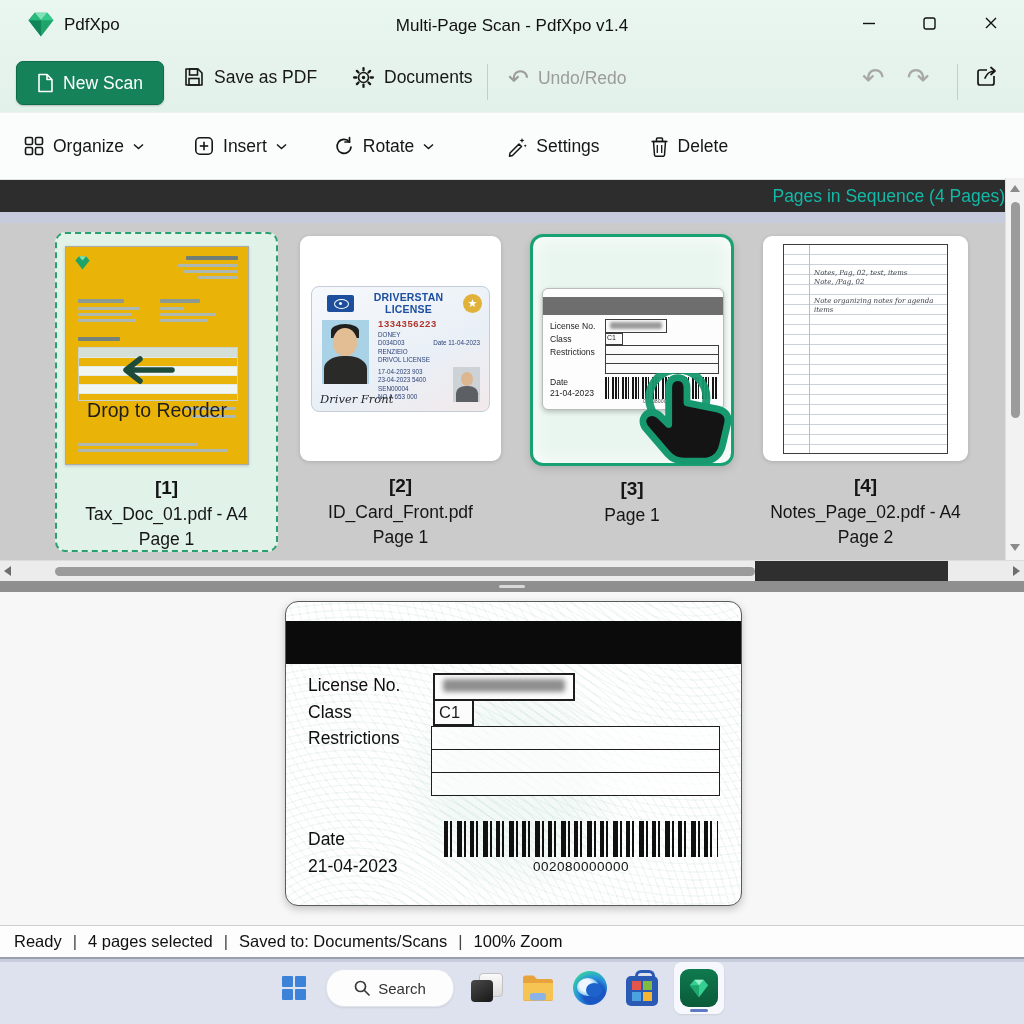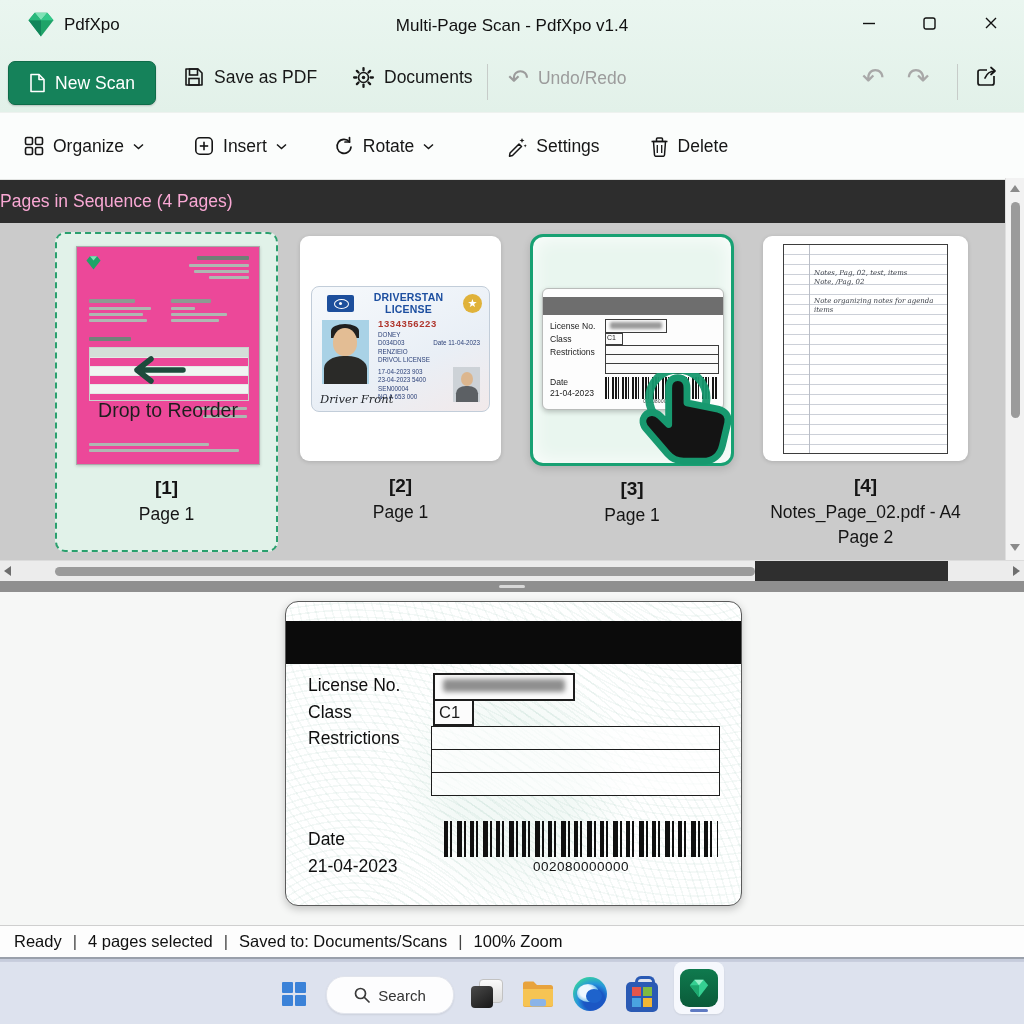--- a/index.html
+++ b/index.html
@@ -13,48 +13,48 @@
   .chrome{position:absolute;left:0;top:0;width:1024px;height:112px;
     background:linear-gradient(#eaf6f0,#e2f1e9);}
   .titlebar{position:absolute;left:0;top:0;width:1024px;height:50px}
   .app-logo{position:absolute;left:26px;top:9px;width:30px;height:30px}
   .app-name{position:absolute;left:64px;top:15px;font-size:17px;color:#111}
   .win-title{position:absolute;left:0;top:16px;width:1024px;text-align:center;font-size:17px;color:#111}
   .win-btn{position:absolute;top:8px;width:40px;height:30px;display:flex;align-items:center;justify-content:center;cursor:default}
   .btn-min{left:849px}.btn-max{left:909px}.btn-close{left:971px}
   
   .toolbar1{position:absolute;left:0;top:54px;width:1024px;height:56px}
-  .btn-newscan{position:absolute;left:8px;top:7px;width:146px;height:42px;border-radius:7px;
+  .btn-newscan{position:absolute;left:16px;top:7px;width:146px;height:42px;border-radius:7px;
     background:#15825a;border:1px solid #0e6c49;display:flex;align-items:center;justify-content:center;gap:9px;
     color:#fff;font-size:17.5px;box-shadow:0 1px 2px rgba(0,0,0,.2)}
   .tb-item{position:absolute;top:12px;display:flex;align-items:center;gap:9px;font-size:17.5px;color:#181818}
   .tb-save{left:183px}.tb-settings{left:352px}
   .tb-undoredo{left:508px;color:#9c9c9c}
   .tb-div{position:absolute;top:10px;width:1px;height:36px;background:#c7ccc9}
   .div-1{left:487px}.div-2{left:957px}
   .glyph-undo{font-family:"DejaVu Sans",sans-serif;font-size:25px;line-height:1;color:#9c9c9c}
   .right-icons{position:absolute;top:10px;left:862px;display:flex;align-items:center;gap:22px}
   .glyph-hist{font-family:"DejaVu Sans",sans-serif;font-size:27px;line-height:1;color:#a8a8a8}
   
   .toolbar2{position:absolute;left:0;top:112px;width:1024px;height:66px;background:#fbfdfc;
     border-top:1px solid #eef2ef;border-bottom:1px solid #e2e4e2;display:flex;align-items:center}
   .et-item{display:flex;align-items:center;gap:9px;font-size:17.5px;color:#161616;cursor:default}
   .m-org{margin-left:24px}.m-ins{margin-left:50px}.m-rot{margin-left:46px}.m-enh{margin-left:72px}.m-del{margin-left:50px}
   
-  .seq-header{position:absolute;left:0;top:180px;width:1005px;height:43px;background:#2d2d2d;
-    color:#f9a8d4;font-size:17.5px;display:flex;align-items:center;justify-content:flex-start}
+  .seq-header{position:absolute;left:0;top:180px;width:1005px;height:32px;background:#2d2d2d;
+    color:#14b8a6;font-size:17.5px;display:flex;align-items:center;justify-content:flex-end}
   
   .thumbs{position:absolute;left:0;top:223px;width:1005px;height:337px;background:#cbcbcb}
   .cap{text-align:center;color:#151515}
   .cap .idx{font-size:19px;font-weight:bold;margin-bottom:5px}
   .cap .fil,.cap .pag{font-size:17.5px;margin-top:4px}
   
   .tw1{position:absolute;left:55px;top:9px;width:219px;height:316px;border:2px dashed #2aa06e;
     border-radius:10px;background:#e1f2e9;}
-  .tax-page{position:absolute;left:19px;top:12px;width:182px;height:217px;background:#ec4899;
+  .tax-page{position:absolute;left:8px;top:12px;width:182px;height:217px;background:#eab308;
     border:1px solid #a8aba9;box-shadow:0 1px 3px rgba(0,0,0,.18)}
   .tax-cap{position:absolute;left:0;top:243px;width:100%}
   .skl{position:absolute;background:#aeb8b2;height:3px;border-radius:1px}
   .tax-table{position:absolute;left:12px;top:100px;width:158px;height:52px;border:1px solid #c9d2cc}
   .tax-table .hdr{height:9px;background:#d4dfd8}
   .tax-table .row{height:8px;border-top:1px solid #e4eae6}
   .tax-table .row:nth-child(odd){background:#f0f5f2}
   .drop-arrow{position:absolute;left:48px;top:108px}
   .drop-text{position:absolute;left:0;top:152px;width:100%;text-align:center;font-size:19.5px;color:#1e1e1e}
   
@@ -142,21 +142,21 @@
   .id-barcode{position:absolute;left:158px;top:219px;width:274px;height:36px;
     background:repeating-linear-gradient(90deg,#101010 0 4px,transparent 4px 6px,#101010 6px 8px,transparent 8px 13px,#101010 13px 18px,transparent 18px 20px,#101010 20px 22px,transparent 22px 26px)}
   .id-barnum{position:absolute;left:158px;top:257px;width:274px;text-align:center;font-size:13.5px;color:#111;letter-spacing:.5px}
   
   .statusbar{position:absolute;left:0;top:925px;width:1024px;height:34px;background:#fdfdfd;
     border-top:1px solid #cfcfcf;border-bottom:2px solid #9aa0ab;display:flex;align-items:center;
     font-size:16.5px;color:#101010;padding-left:14px;box-sizing:border-box}
   .statusbar .sep{margin:0 11px;color:#444}
   
   .taskbar{position:absolute;left:0;top:961px;width:1024px;height:63px;background:#dde2ee;border-top:1px solid #c9cede}
-  .tb-center{position:absolute;left:274px;top:0;height:52px;display:flex;align-items:flex-end;gap:12px}
+  .tb-center{position:absolute;left:274px;top:0;height:52px;display:flex;align-items:center;gap:12px}
   .tb-icon{width:40px;height:40px;display:flex;align-items:center;justify-content:center;border-radius:6px}
   .search-pill{width:126px;height:36px;background:#fdfdfe;border:1px solid #e1e4ec;border-radius:18px;
     display:flex;align-items:center;justify-content:center;gap:8px;font-size:15px;color:#333;
     box-shadow:0 1px 2px rgba(0,0,0,.08)}
   .tv-back{position:absolute;left:10px;top:2px;width:22px;height:22px;background:linear-gradient(#fafafa,#dcdcdc);border-radius:4px;border:1px solid #c2c2c2}
   .tv-front{position:absolute;left:2px;top:9px;width:22px;height:22px;background:linear-gradient(145deg,#4a4a4a,#171717);border-radius:4px}
   .taskview-wrap{position:relative;width:34px;height:34px}
   .edge-circ{width:34px;height:34px;border-radius:50%;
     background:radial-gradient(circle at 62% 68%, #1b57c4 0 34%, #2795dc 52%, #35cfa3 78%, #49e0ae 100%);position:relative;overflow:hidden}
   .edge-circ:before{content:"";position:absolute;left:4px;top:7px;width:22px;height:18px;border-radius:50%;
@@ -351,20 +351,21 @@
       <div class="skl" style="right:12px;top:168px;width:44px"></div>
       <div class="skl" style="left:12px;top:196px;width:120px"></div>
       <div class="skl" style="left:12px;top:202px;width:150px"></div>
       <svg class="drop-arrow" width="62" height="30" viewBox="0 0 62 30">
         <path d="M58 15 H12 M26 4 L12 15 L26 26" fill="none" stroke="#1d4b3c" stroke-width="5.5" stroke-linecap="round" stroke-linejoin="round"></path>
       </svg>
       <div class="drop-text">Drop to Reorder</div>
     </div>
     <div class="cap tax-cap">
       <div class="idx">[1]</div>
+      <div class="fil">Tax_Doc_01.pdf - A4</div>
       <div class="pag">Page 1</div>
     </div>
   </div>
 
   <div class="tw2">
     <div class="card-white">
       <div class="lf">
         <div class="lf-head">
           <div class="lf-flag"></div>
           <div class="lf-title">DRIVERSTAN LICENSE</div>
@@ -391,20 +392,21 @@
         </div>
         <div class="lf-photo2">
             <div class="head"></div>
             <div class="body"></div>
           </div>
         <div class="lf-sig">Driver Front</div>
       </div>
     </div>
     <div class="cap">
       <div class="idx">[2]</div>
+      <div class="fil">ID_Card_Front.pdf</div>
       <div class="pag">Page 1</div>
     </div>
   </div>
 
   <div class="tw3">
     <div class="sel3">
       <div class="bc">
         <div class="bc-stripe"></div>
         <div class="bc-lbl" style="left:7px;top:32px">License No.</div>
         <div class="bc-box" style="left:62px;top:30px;width:60px;height:12px">

